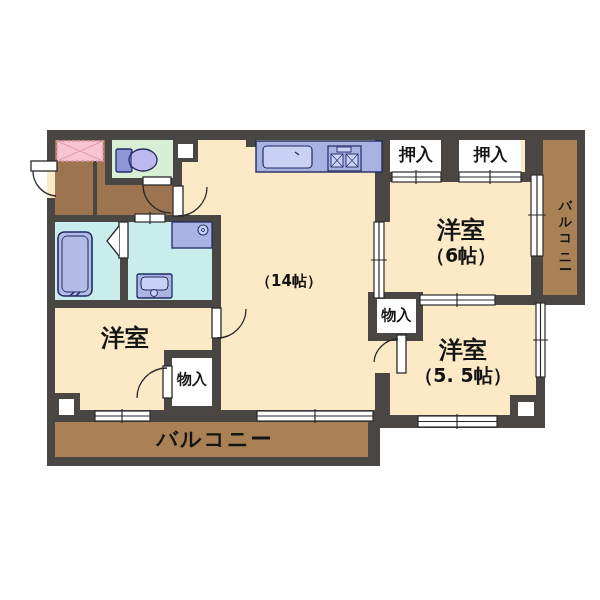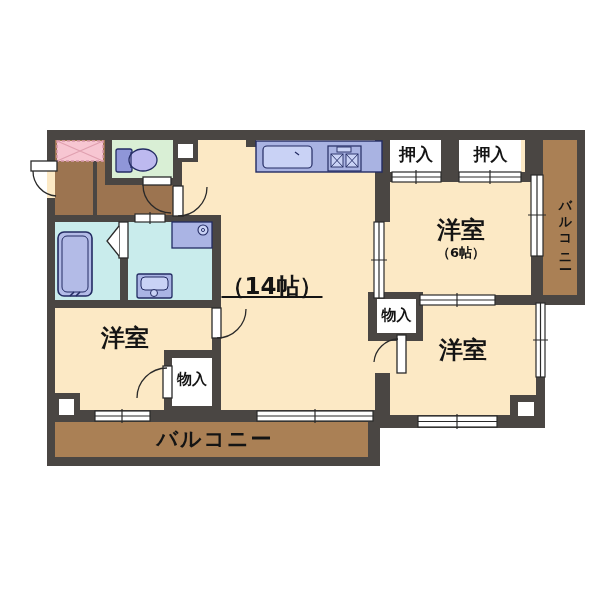--- a/index.html
+++ b/index.html
@@ -185,26 +185,27 @@
         <rect x="397" y="335" width="9" height="38" fill="#ffffff"></rect>
         <path d="M 398,339 A 25,25 0 0 0 374,362"></path>
       </g>
       <g>
         <rect x="119" y="222" width="9" height="36" fill="#ffffff"></rect>
         <path d="M 119,226 L 107,241 L 119,256" fill="#ffffff"></path>
       </g>
     </g>
   </svg>
 
-  <div class="label" style="left:197px;top:274px;width:150px;font-size:23px;text-decoration:underline;">（14帖）</div>
+  <div class="label" style="left:214px;top:274px;width:150px;font-size:15px;">（14帖）</div>
 
   <div class="label" style="left:391px;top:218px;width:140px;font-size:24px;">洋室</div>
-  <div class="label" style="left:391px;top:246px;width:140px;font-size:13px;">（6帖）</div>
+  <div class="label" style="left:391px;top:246px;width:140px;font-size:19px;">（6帖）</div>
 
   <div class="label" style="left:393px;top:338px;width:140px;font-size:24px;">洋室</div>
+  <div class="label" style="left:393px;top:366px;width:140px;font-size:19px;">（5. 5帖）</div>
 
   <div class="label" style="left:50px;top:326px;width:150px;font-size:24px;">洋室</div>
 
   <div class="label" style="left:390px;top:146px;width:52px;font-size:17px;">押入</div>
   <div class="label" style="left:459px;top:146px;width:63px;font-size:17px;">押入</div>
 
   <div class="label" style="left:170px;top:372px;width:44px;font-size:15px;">物入</div>
   <div class="label" style="left:375px;top:308px;width:43px;font-size:15px;">物入</div>
 
   <div class="label" style="left:90px;top:428px;width:250px;font-size:21px;letter-spacing:2px;">バルコニー</div>

